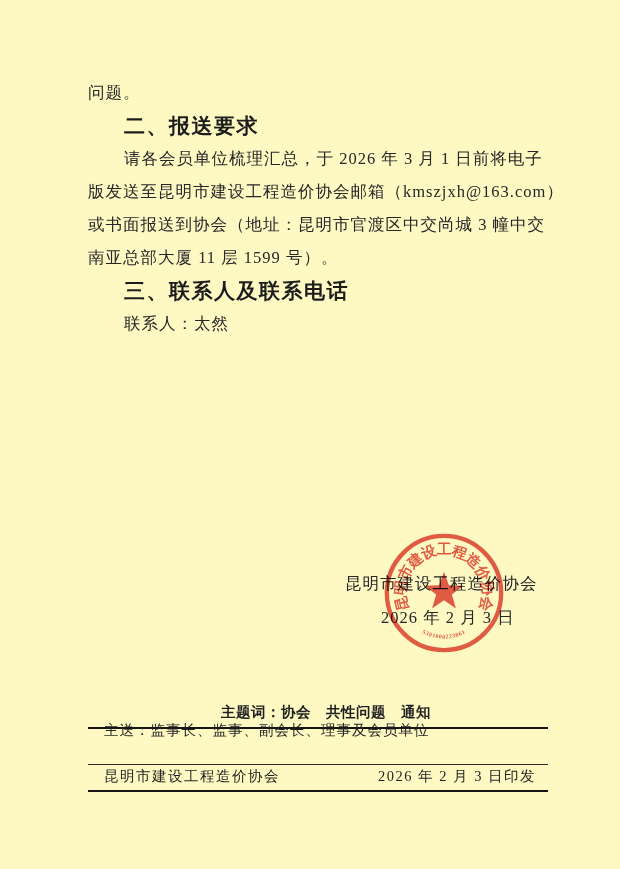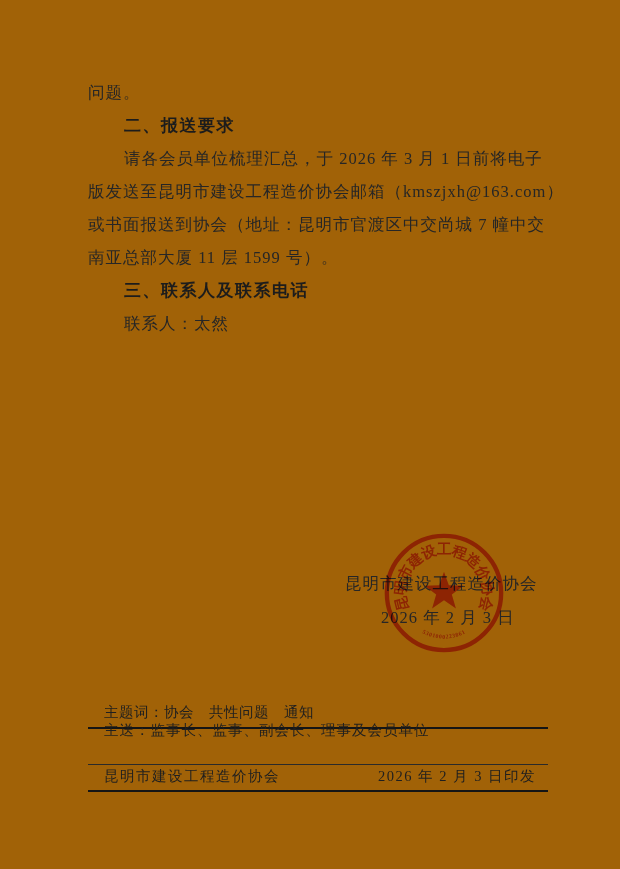--- a/index.html
+++ b/index.html
@@ -1,41 +1,41 @@
 <!DOCTYPE html>
 <html><head>
 <meta charset="utf-8">
 <style>
   * { margin: 0; padding: 0; box-sizing: border-box; }
   html, body { background: #ffffff; }
   .page {
     position: relative;
     width: 620px;
     height: 869px;
-    background: #a16207;
+    background: #fef9c3;
     overflow: hidden;
     font-family: "Liberation Serif", serif;
     color: #222222;
   }
   .body-text {
     position: absolute;
     left: 88px;
     top: 76px;
     width: 450px;
     font-size: 16.5px;
     line-height: 33px;
     letter-spacing: 1px;
     color: #262626;
   }
   .line { white-space: nowrap; }
   .line.indent { padding-left: 36px; }
   .line.heading {
     font-family: "Liberation Sans", sans-serif;
     font-weight: 700;
-    font-size: 17px;
+    font-size: 21px;
     letter-spacing: 1.5px;
     color: #1c1c1c;
   }
   .signature-org {
     position: absolute;
     left: 345px;
     top: 573px;
     font-size: 16.5px;
     letter-spacing: 1px;
     color: #262626;
@@ -66,24 +66,25 @@
     width: 460px;
     color: #1f1f1f;
   }
   .footer-row1 {
     height: 29px;
     border-bottom: 2.5px solid #151515;
     display: flex;
     align-items: flex-end;
     padding: 0 0 5px 16px;
     font-family: "Liberation Sans", sans-serif;
-    font-weight: 400;
+    font-weight: 700;
     font-size: 14.5px;
     letter-spacing: 0.5px;
     white-space: nowrap;
+    justify-content: center;
   }
   .footer-row2 {
     height: 36px;
     border-bottom: 1.5px solid #2a2a2a;
     display: flex;
     align-items: flex-end;
     padding: 0 0 24px 16px;
     font-size: 14.5px;
     letter-spacing: 1px;
     white-space: nowrap;
@@ -107,21 +108,21 @@
 </head>
 <body>
 
 <div class="page">
 
   <div class="body-text">
     <div class="line">问题。</div>
     <div class="line heading indent">二、报送要求</div>
     <div class="line indent">请各会员单位梳理汇总，于 2026 年 3 月 1 日前将电子</div>
     <div class="line">版发送至昆明市建设工程造价协会邮箱（kmszjxh@163.com）</div>
-    <div class="line">或书面报送到协会（地址：昆明市官渡区中交尚城 7 幢中交</div>
+    <div class="line">或书面报送到协会（地址：昆明市官渡区中交尚城 3 幢中交</div>
     <div class="line">南亚总部大厦 11 层 1599 号）。</div>
     <div class="line heading indent">三、联系人及联系电话</div>
     <div class="line indent">联系人：太然</div>
   </div>
 
   <div class="signature-org">昆明市建设工程造价协会</div>
   <div class="signature-date">2026 年 2 月 3 日</div>
 
   <svg class="seal" viewBox="0 0 128 128" xmlns="http://www.w3.org/2000/svg" aria-hidden="true">
     <defs>

